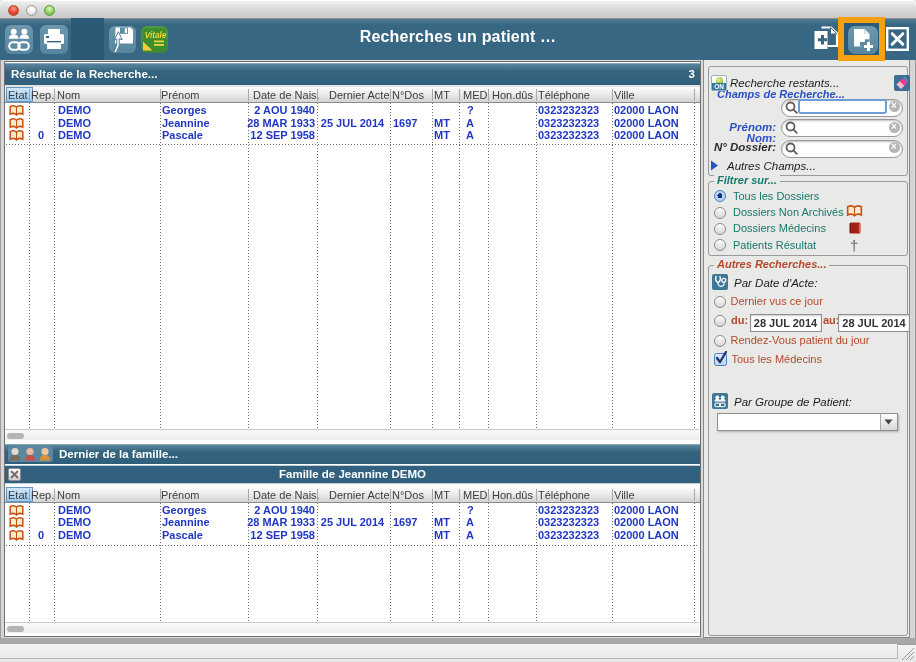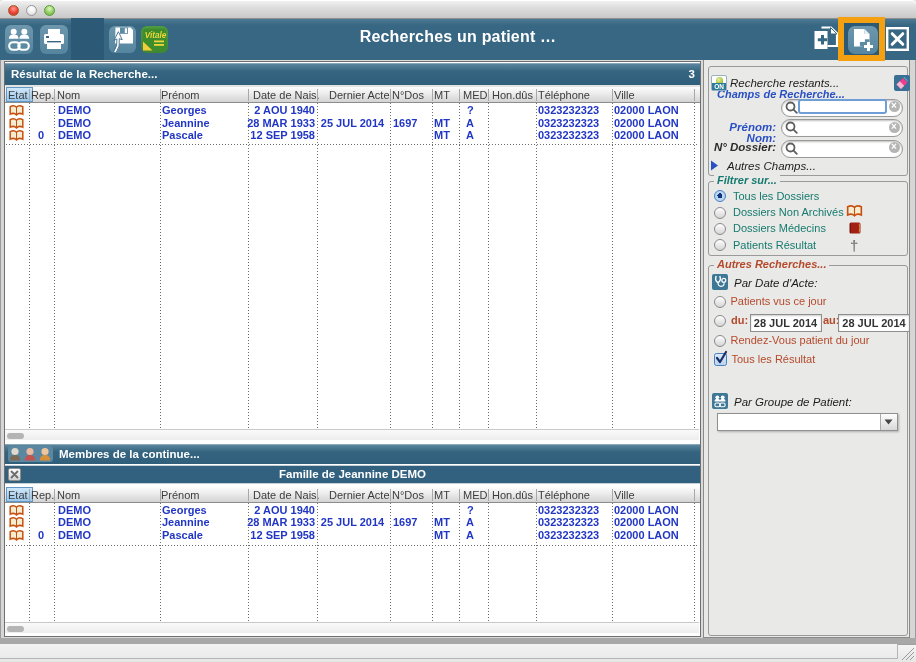--- a/index.html
+++ b/index.html
@@ -206,21 +206,21 @@
 <div class="hdiv" style="left:488px;top:88.5px;"></div>
 <div class="hdiv" style="left:535.5px;top:88.5px;"></div>
 <div class="hdiv" style="left:611.5px;top:88.5px;"></div>
 <div class="hdiv" style="left:694px;top:88.5px;"></div>
 
 <div class="abs hscroll" style="left:5px;top:429px;">
     <div class="pill"></div>
   </div>
 
 <div class="abs" style="left:5px;top:443.5px;width:695px;height:20px;background:linear-gradient(#5e89a1,#34647f 40%,#305f7c);box-shadow:inset 0 1px 0 #8aa9ba;color:#fff;font-size:11.5px;font-weight:bold;line-height:20px;">
-  <span style="padding-left:54px;">Membres de la continue...</span>
+  <span style="padding-left:54px;">Dernier de la famille...</span>
 </div>
 <div class="abs" style="left:8px;top:445.5px;width:45px;height:16px;background:#5c87a0;border-radius:3px;"></div>
 <svg class="abs" width="45" height="16" viewBox="0 0 45 16" style="left:8px;top:445.5px;">
   <circle cx="7" cy="5.5" r="3.6" fill="#ded9cc"></circle>
     <path d="M1.8 14.5 q0 -5.5 5.2 -5.5 q5.2 0 5.2 5.5 z" fill="#7d6a55"></path>
   <circle cx="22" cy="5.5" r="3.6" fill="#eab9a2"></circle>
     <path d="M16.8 14.5 q0 -5.5 5.2 -5.5 q5.2 0 5.2 5.5 z" fill="#c25450"></path>
   <circle cx="37" cy="5.5" r="3.6" fill="#ecc79e"></circle>
     <path d="M31.8 14.5 q0 -5.5 5.2 -5.5 q5.2 0 5.2 5.5 z" fill="#d98f3a"></path>
 </svg>
@@ -382,33 +382,33 @@
 <div class="abs leg" style="left:714px;top:258px;color:#b5492c;">Autres Recherches...</div>
 
 <div class="abs iconsq" style="left:712px;top:274px;"></div>
 <svg class="abs" width="16" height="16" viewBox="0 0 16 16" style="left:712px;top:274px;">
   <path d="M4.2 2 q-1.8 5 1.8 6.5 q3.6 -1.5 1.8 -6.5" fill="none" stroke="#fff" stroke-width="1.4"></path>
   <path d="M6 8.5 q0 4 3.3 3.8 q3 -0.2 2.7 -3.2" fill="none" stroke="#fff" stroke-width="1.2"></path>
   <circle cx="11.8" cy="6.3" r="2" fill="none" stroke="#fff" stroke-width="1.2"></circle>
 </svg>
 <div class="abs itxt" style="left:734px;top:276.5px;">Par Date d'Acte:</div>
 <div class="abs radio" style="left:714px;top:296px;"></div>
-<div class="abs redtxt" style="left:730.5px;top:295px;">Patients vus ce jour</div>
+<div class="abs redtxt" style="left:730.5px;top:295px;">Dernier vus ce jour</div>
 <div class="abs radio" style="left:714px;top:314.5px;"></div>
 <div class="abs redtxt" style="left:731px;top:314px;font-weight:bold;">du:</div>
 <div class="abs datebox" style="left:749.5px;top:313.5px;width:70px;">28 JUL 2014</div>
 <div class="abs redtxt" style="left:823px;top:314px;font-weight:bold;">au:</div>
 <div class="abs datebox" style="left:838px;top:313.5px;width:70px;">28 JUL 2014</div>
 <div class="abs radio" style="left:714px;top:334.5px;"></div>
 <div class="abs redtxt" style="left:730.5px;top:334px;">Rendez-Vous patient du jour</div>
 <div class="abs" style="left:714px;top:353px;width:13px;height:13px;background:linear-gradient(#dceafa,#b8d4ef);border:1.5px solid #4a7fc0;border-radius:2.5px;box-sizing:border-box;"></div>
 <svg class="abs" width="16" height="16" viewBox="0 0 16 16" style="left:714px;top:350px;">
     <path d="M3 8 L6 12 L12 2" fill="none" stroke="#1c2f66" stroke-width="2.2" stroke-linecap="round" stroke-linejoin="round"></path>
   </svg>
-<div class="abs redtxt" style="left:731.5px;top:353px;">Tous les Résultat</div>
+<div class="abs redtxt" style="left:731.5px;top:353px;">Tous les Médecins</div>
 
 <div class="abs iconsq" style="left:712px;top:393px;"></div>
 <svg class="abs" width="16" height="16" viewBox="0 0 16 16" style="left:712px;top:393px;">
   <circle cx="5.3" cy="4.3" r="1.9" fill="#fff"></circle>
   <path d="M2.5 8.5 q0 -2.7 2.8 -2.7 q2.8 0 2.8 2.7 z" fill="#fff"></path>
   <circle cx="10.7" cy="4.3" r="1.9" fill="#fff"></circle>
   <path d="M7.9 8.5 q0 -2.7 2.8 -2.7 q2.8 0 2.8 2.7 z" fill="#fff"></path>
   <rect x="2.8" y="10" width="5.6" height="3.8" rx="1.9" fill="none" stroke="#fff" stroke-width="1.1"></rect>
   <rect x="7.6" y="10" width="5.6" height="3.8" rx="1.9" fill="none" stroke="#fff" stroke-width="1.1"></rect>
 </svg>

